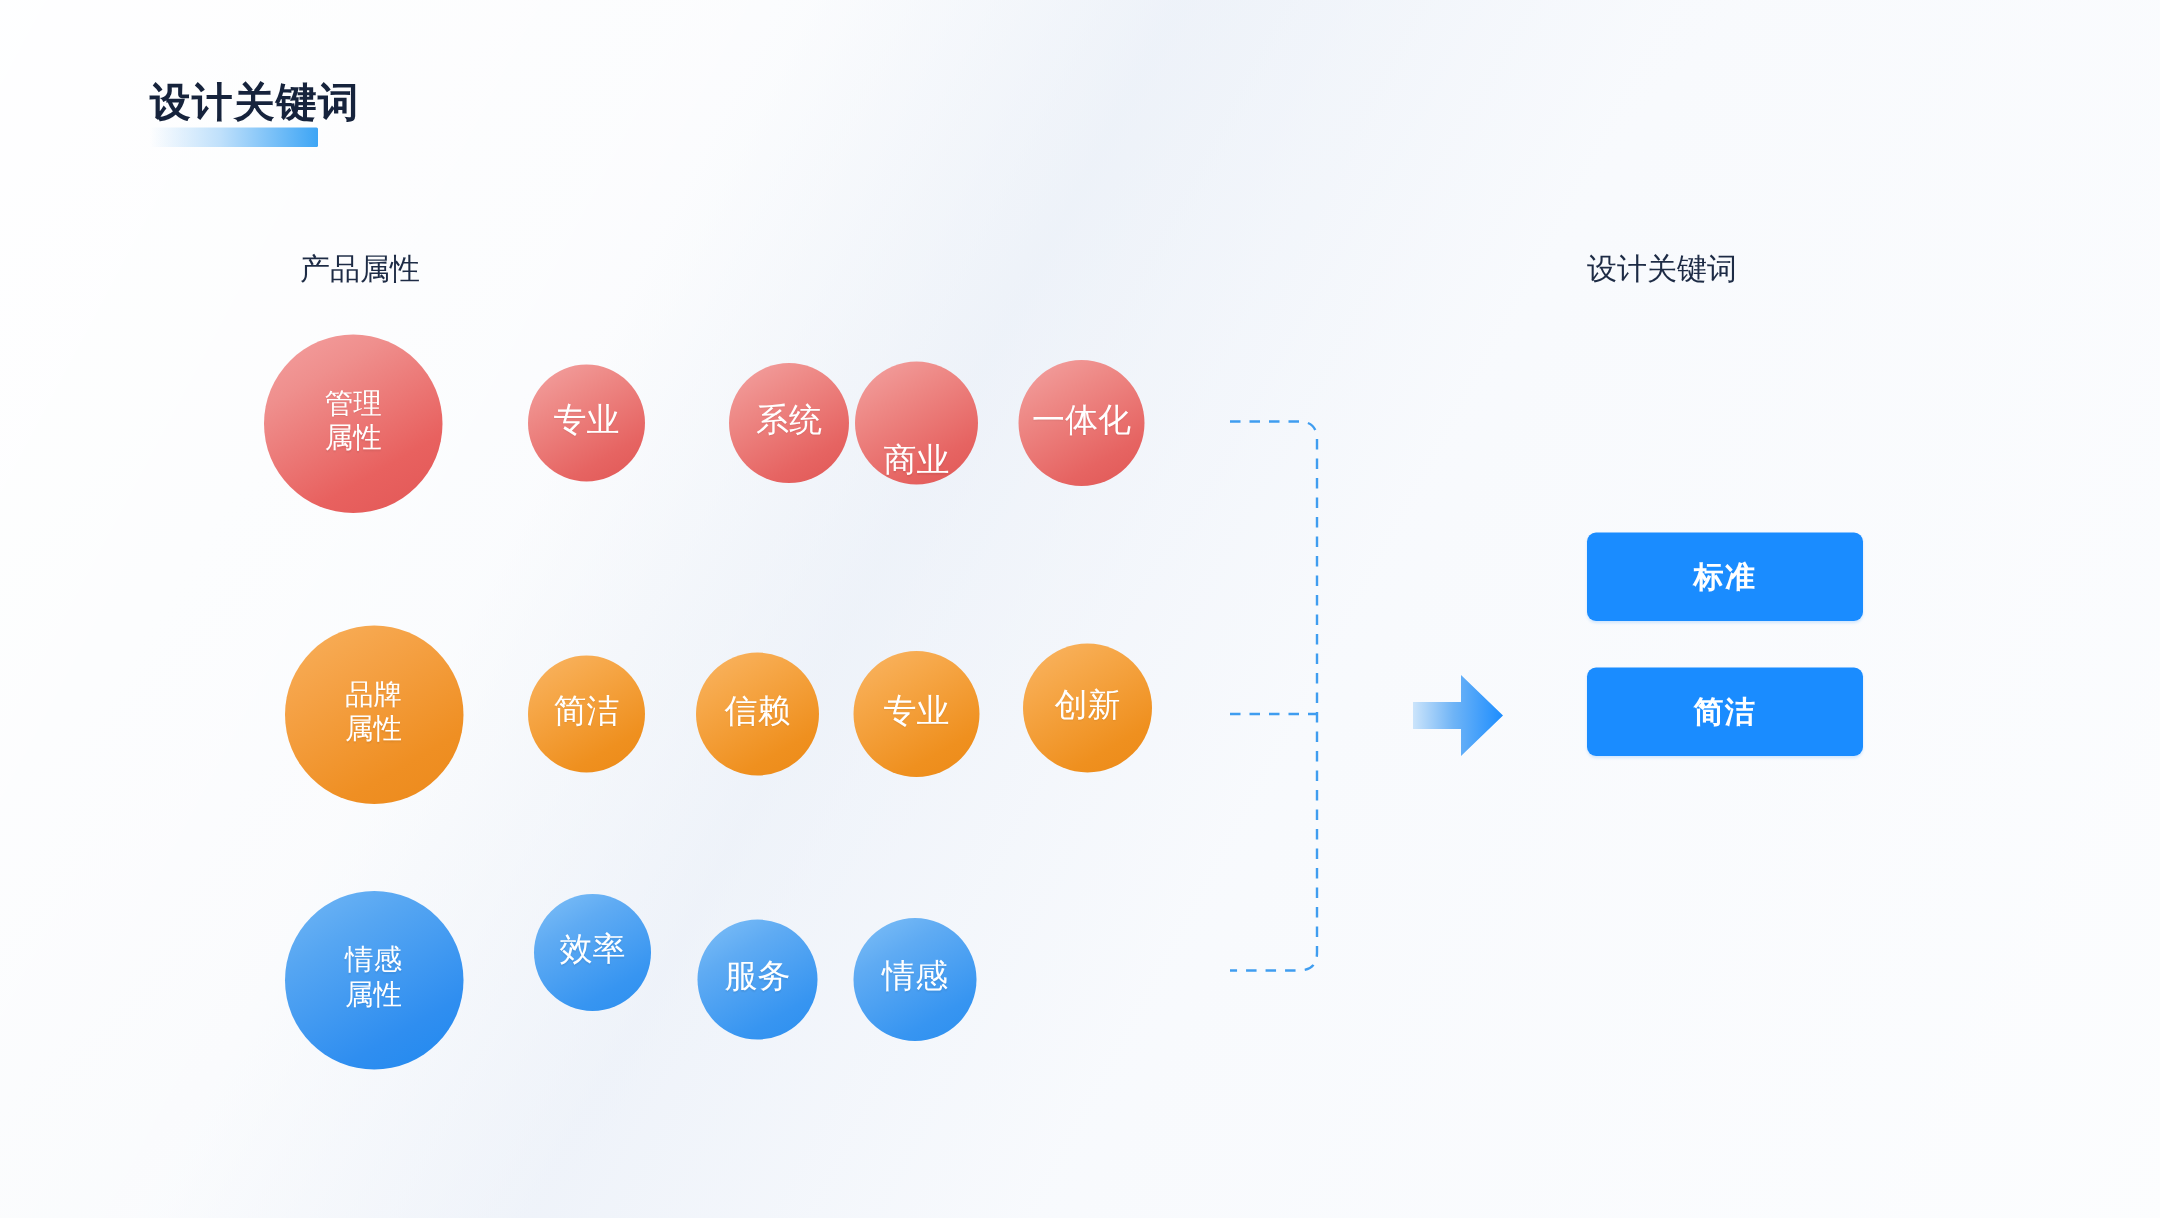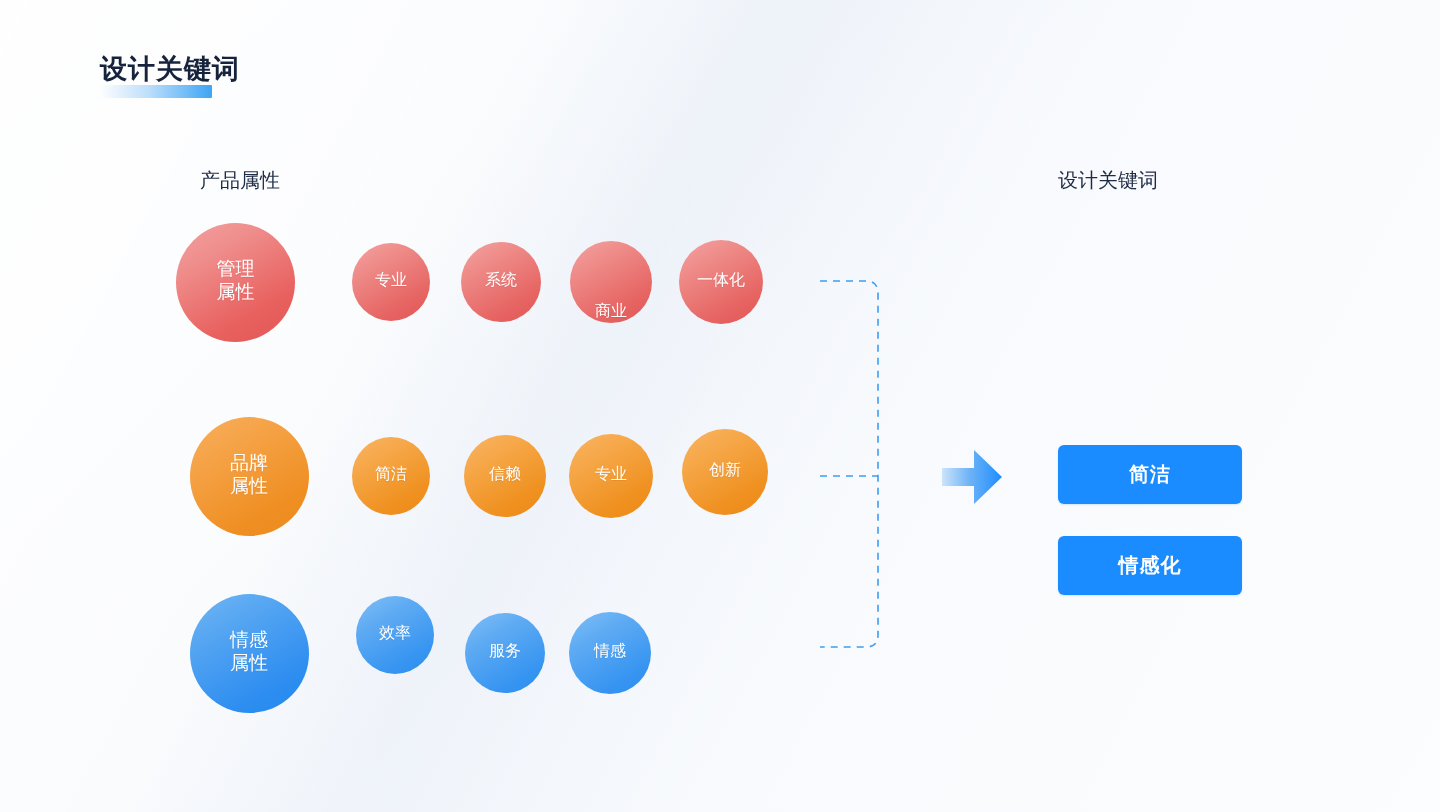--- a/index.html
+++ b/index.html
@@ -87,21 +87,21 @@
     user-select: none;
   }
   .bubble .lbl {
     display: block;
     line-height: 1.22;
     white-space: pre-line;
     text-shadow: 0 1px 1px rgba(0,0,0,0.07);
   }
 
   .bubble.big   { font-size: 19px; }
-  .bubble.small { font-size: 16px; }
+  .bubble.small { font-size: 22px; }
 
   
   .g-red-big   { background: linear-gradient(150deg, #f4a0a0 0%, #ef8f8d 26%, #e8615f 72%, #e25756 100%); }
   .g-red       { background: linear-gradient(150deg, #f3a3a2 0%, #ee8a87 30%, #e66462 75%, #e05755 100%); }
   
   .g-org-big   { background: linear-gradient(150deg, #f8b05c 0%, #f5a246 30%, #ef8f23 74%, #ec8a1c 100%); }
   .g-org       { background: linear-gradient(150deg, #f9b564 0%, #f6a748 30%, #ef901f 76%, #ec8a18 100%); }
   
   .g-blu-big   { background: linear-gradient(150deg, #72b7f5 0%, #56a6f2 28%, #2f8ef0 74%, #2089ef 100%); }
   .g-blu       { background: linear-gradient(150deg, #80c0f7 0%, #5fabf3 30%, #3795f1 76%, #2c8fef 100%); }
@@ -161,21 +161,21 @@
   <div class="col-head right">设计关键词</div>
 
   <div id="bubble-layer">
       <div class="bubble big g-red-big" style="width: 119px; height: 119px; left: 176px; top: 222.5px;">
         <span class="lbl">管理
 属性</span>
       </div>
       <div class="bubble small g-red" style="width: 78px; height: 78px; left: 352px; top: 243px;">
         <span class="lbl">专业</span>
       </div>
-      <div class="bubble small g-red" style="width: 80px; height: 80px; left: 461px; top: 242px;">
+      <div class="bubble small g-red" style="width: 80px; height: 80px; left: 486px; top: 242px;">
         <span class="lbl">系统</span>
       </div>
       <div class="bubble small g-red" style="width: 82px; height: 82px; left: 570px; top: 241px; align-items: flex-end;">
         <span class="lbl">商业</span>
       </div>
       <div class="bubble small g-red" style="width: 84px; height: 84px; left: 679px; top: 240px;">
         <span class="lbl">一体化</span>
       </div>
       <div class="bubble big g-org-big" style="width: 119px; height: 119px; left: 189.5px; top: 416.5px;">
         <span class="lbl">品牌
@@ -221,16 +221,16 @@
         <linearGradient id="arrGrad" x1="0" y1="29" x2="62" y2="29" gradientUnits="userSpaceOnUse">
           <stop offset="0" stop-color="#cfe6fb"></stop>
           <stop offset="0.45" stop-color="#6fb4f6"></stop>
           <stop offset="1" stop-color="#1a8cff"></stop>
         </linearGradient>
       </defs>
       <path d="M1 20 H33 V2 L61 29 L33 56 V38 H1 Z" fill="url(#arrGrad)"></path>
     </svg>
   </div>
 
+  <div class="kw-card c0">标准</div>
   <div class="kw-card c1">简洁</div>
-  <div class="kw-card c2">情感化</div>
 
 </div>
 
 </body></html>

